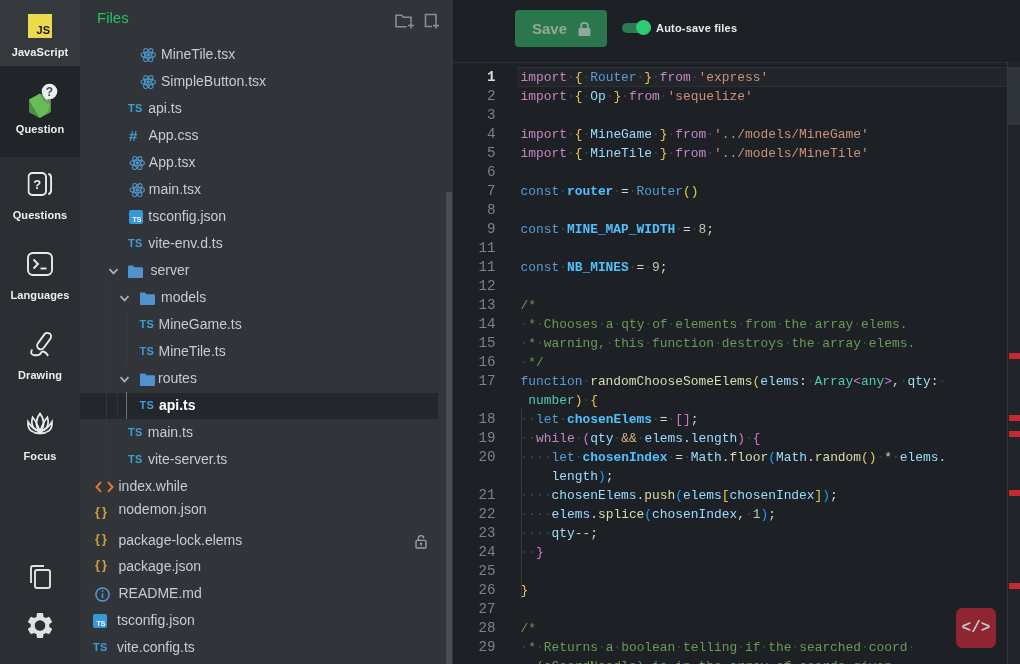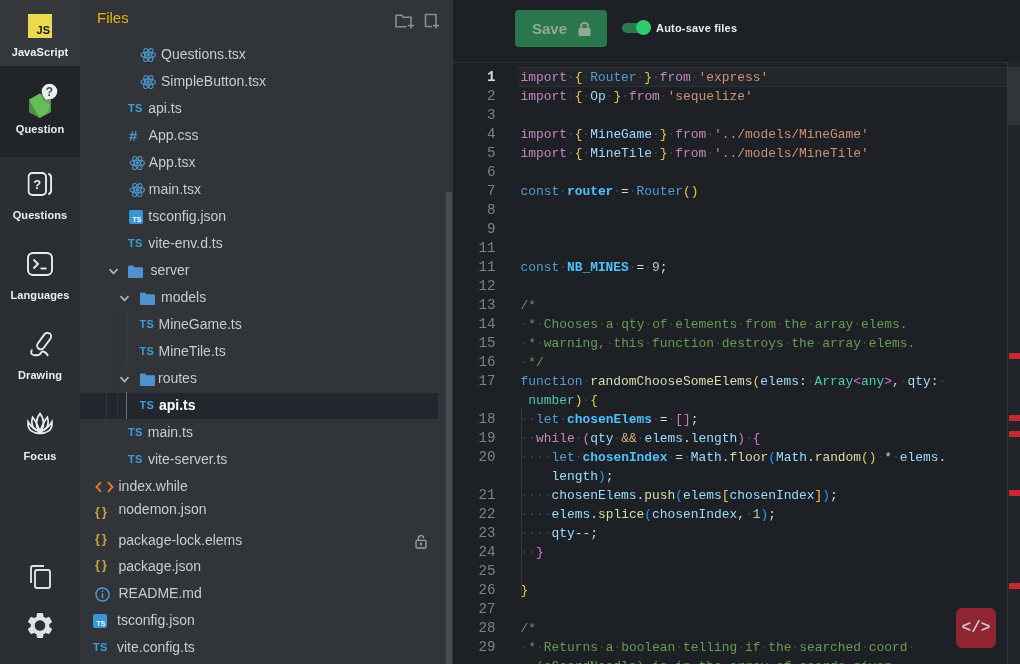--- a/index.html
+++ b/index.html
@@ -1,20 +1,20 @@
 <!DOCTYPE html>
 <html><head><meta charset="utf-8"><style>
 *{margin:0;padding:0;box-sizing:border-box}
 html,body{width:1020px;height:664px;overflow:hidden;background:#1d2125;font-family:"Liberation Sans",sans-serif}
 #side{position:absolute;left:0;top:0;width:80px;height:664px;background:#2b2f33}
 .slab{position:absolute;left:0;width:80px;text-align:center;font-size:11px;font-weight:600;color:#eceef0;letter-spacing:.1px}
 .jslogo{position:absolute;left:28px;top:14px;width:24px;height:24px;background:#EBD94E;color:#17191c;font-weight:bold;font-size:11px;text-align:right;line-height:1;padding:11px 2px 0 0}
 .sic{position:absolute;left:40px;transform:translateX(-50%)}
 #panel{position:absolute;left:80px;top:0;width:373px;height:664px;background:#31353a;overflow:hidden}
-#ph{position:absolute;left:17px;top:9px;font-size:15px;color:#eab308}
+#ph{position:absolute;left:17px;top:9px;font-size:15px;color:#22c55e}
 .fr{position:absolute;font-size:14px;color:#c7ccd1;white-space:nowrap}
 .fr.sel{color:#fff;font-weight:bold}
 .fi{position:absolute}
 .tsl{position:absolute;font-size:11px;font-weight:bold;color:#3E9CD6;letter-spacing:.2px}
 .tsq{position:absolute;width:14px;height:14px;background:#3898D7;border-radius:2px;color:#fff;font-size:7px;font-weight:bold;text-align:right;line-height:1;padding:6px 1.5px 0 0}
 .csh{position:absolute;font-size:15px;font-weight:bold;color:#4E96C8}
 .jsi{position:absolute;font-size:12.5px;font-weight:bold;color:#CFA43C;letter-spacing:.5px}
 #fsb{position:absolute;left:366px;top:192px;width:6px;height:472px;background:#484e54}
 #ed{position:absolute;left:453px;top:0;width:567px;height:664px;background:#1d2125;overflow:hidden}
 #sep{position:absolute;left:0;top:62px;width:554px;height:1px;background:#2b3035}
@@ -106,21 +106,21 @@
 <div style="position:absolute;left:46.3px;top:312px;width:1px;height:54px;background:#3a3f45"></div>
 <div style="position:absolute;left:46.3px;top:392px;width:1px;height:27px;background:#6d7379"></div>
 <svg class="fi" style="left:60.0px;top:46.5px" width="16.5" height="16" viewBox="0 0 24 24">
       <g fill="none" stroke="#4E96C8" stroke-width="1.7">
         <ellipse cx="12" cy="12" rx="10.8" ry="4.4"></ellipse>
         <ellipse cx="12" cy="12" rx="10.8" ry="4.4" transform="rotate(60 12 12)"></ellipse>
         <ellipse cx="12" cy="12" rx="10.8" ry="4.4" transform="rotate(120 12 12)"></ellipse>
       </g>
       <circle cx="12" cy="12" r="2.6" fill="#4E96C8"></circle>
     </svg>
-<div class="fr" style="left:81.0px;top:45.5px">Questions.tsx</div>
+<div class="fr" style="left:81.0px;top:45.5px">MineTile.tsx</div>
 <svg class="fi" style="left:60.0px;top:73.5px" width="16.5" height="16" viewBox="0 0 24 24">
       <g fill="none" stroke="#4E96C8" stroke-width="1.7">
         <ellipse cx="12" cy="12" rx="10.8" ry="4.4"></ellipse>
         <ellipse cx="12" cy="12" rx="10.8" ry="4.4" transform="rotate(60 12 12)"></ellipse>
         <ellipse cx="12" cy="12" rx="10.8" ry="4.4" transform="rotate(120 12 12)"></ellipse>
       </g>
       <circle cx="12" cy="12" r="2.6" fill="#4E96C8"></circle>
     </svg>
 <div class="fr" style="left:81.0px;top:72.5px">SimpleButton.tsx</div>
 <div class="tsl" style="left:48.0px;top:102.0px">TS</div>
@@ -248,20 +248,21 @@
 <div class="ln" style="top:561.5px">25</div>
 <div class="ln" style="top:580.5px">26</div>
 <div class="ln" style="top:599.5px">27</div>
 <div class="ln" style="top:618.5px">28</div>
 <div class="ln" style="top:637.5px">29</div>
 <div class="cl" style="top:67.5px;left:67.50px"><span class="k">import</span><i>·</i><span class="y">{</span><i>·</i><span class="s">Router</span><i>·</i><span class="y">}</span><i>·</i><span class="k">from</span><i>·</i><span class="r">'express'</span></div>
 <div class="cl" style="top:86.5px;left:67.50px"><span class="k">import</span><i>·</i><span class="y">{</span><i>·</i><span class="v">Op</span><i>·</i><span class="y">}</span><i>·</i><span class="k">from</span><i>·</i><span class="r">'sequelize'</span></div>
 <div class="cl" style="top:124.5px;left:67.50px"><span class="k">import</span><i>·</i><span class="y">{</span><i>·</i><span class="v">MineGame</span><i>·</i><span class="y">}</span><i>·</i><span class="k">from</span><i>·</i><span class="r">'../models/MineGame'</span></div>
 <div class="cl" style="top:143.5px;left:67.50px"><span class="k">import</span><i>·</i><span class="y">{</span><i>·</i><span class="v">MineTile</span><i>·</i><span class="y">}</span><i>·</i><span class="k">from</span><i>·</i><span class="r">'../models/MineTile'</span></div>
 <div class="cl" style="top:181.5px;left:67.50px"><span class="s">const</span><i>·</i><span class="c">router</span><i>·</i>=<i>·</i><span class="s">Router</span><span class="y">(</span><span class="y">)</span></div>
+<div class="cl" style="top:219.5px;left:67.50px"><span class="s">const</span><i>·</i><span class="c">MINE_MAP_WIDTH</span><i>·</i>=<i>·</i><span class="n">8</span>;</div>
 <div class="cl" style="top:257.5px;left:67.50px"><span class="s">const</span><i>·</i><span class="c">NB_MINES</span><i>·</i>=<i>·</i><span class="n">9</span>;</div>
 <div class="cl" style="top:295.5px;left:67.50px"><span class="m">/*</span></div>
 <div class="cl" style="top:314.5px;left:67.50px"><i>·</i><span class="m">*</span><i>·</i><span class="m">Chooses</span><i>·</i><span class="m">a</span><i>·</i><span class="m">qty</span><i>·</i><span class="m">of</span><i>·</i><span class="m">elements</span><i>·</i><span class="m">from</span><i>·</i><span class="m">the</span><i>·</i><span class="m">array</span><i>·</i><span class="m">elems.</span></div>
 <div class="cl" style="top:333.5px;left:67.50px"><i>·</i><span class="m">*</span><i>·</i><span class="m">warning,</span><i>·</i><span class="m">this</span><i>·</i><span class="m">function</span><i>·</i><span class="m">destroys</span><i>·</i><span class="m">the</span><i>·</i><span class="m">array</span><i>·</i><span class="m">elems.</span></div>
 <div class="cl" style="top:352.5px;left:67.50px"><i>·</i><span class="m">*/</span></div>
 <div class="cl" style="top:371.5px;left:67.50px"><span class="s">function</span><i>·</i><span class="f">randomChooseSomeElems</span><span class="y">(</span><span class="v">elems</span>:<i>·</i><span class="t">Array</span><span class="o">&lt;</span><span class="t">any</span><span class="o">&gt;</span>,<i>·</i><span class="v">qty</span>:<i>·</i></div>
 <div class="cl" style="top:390.5px;left:75.24px"><span class="t">number</span><span class="y">)</span><i>·</i><span class="y">{</span></div>
 <div class="cl" style="top:409.5px;left:67.50px"><i>·</i><i>·</i><span class="s">let</span><i>·</i><span class="c">chosenElems</span><i>·</i>=<i>·</i><span class="o">[</span><span class="o">]</span>;</div>
 <div class="cl" style="top:428.5px;left:67.50px"><i>·</i><i>·</i><span class="k">while</span><i>·</i><span class="o">(</span><span class="v">qty</span><i>·</i><span class="a">&amp;&amp;</span><i>·</i><span class="v">elems</span>.<span class="v">length</span><span class="o">)</span><i>·</i><span class="o">{</span></div>
 <div class="cl" style="top:447.5px;left:67.50px"><i>·</i><i>·</i><i>·</i><i>·</i><span class="s">let</span><i>·</i><span class="c">chosenIndex</span><i>·</i>=<i>·</i><span class="v">Math</span>.<span class="f">floor</span><span class="u">(</span><span class="v">Math</span>.<span class="f">random</span><span class="y">(</span><span class="y">)</span><i>·</i>*<i>·</i><span class="v">elems</span>.</div>

